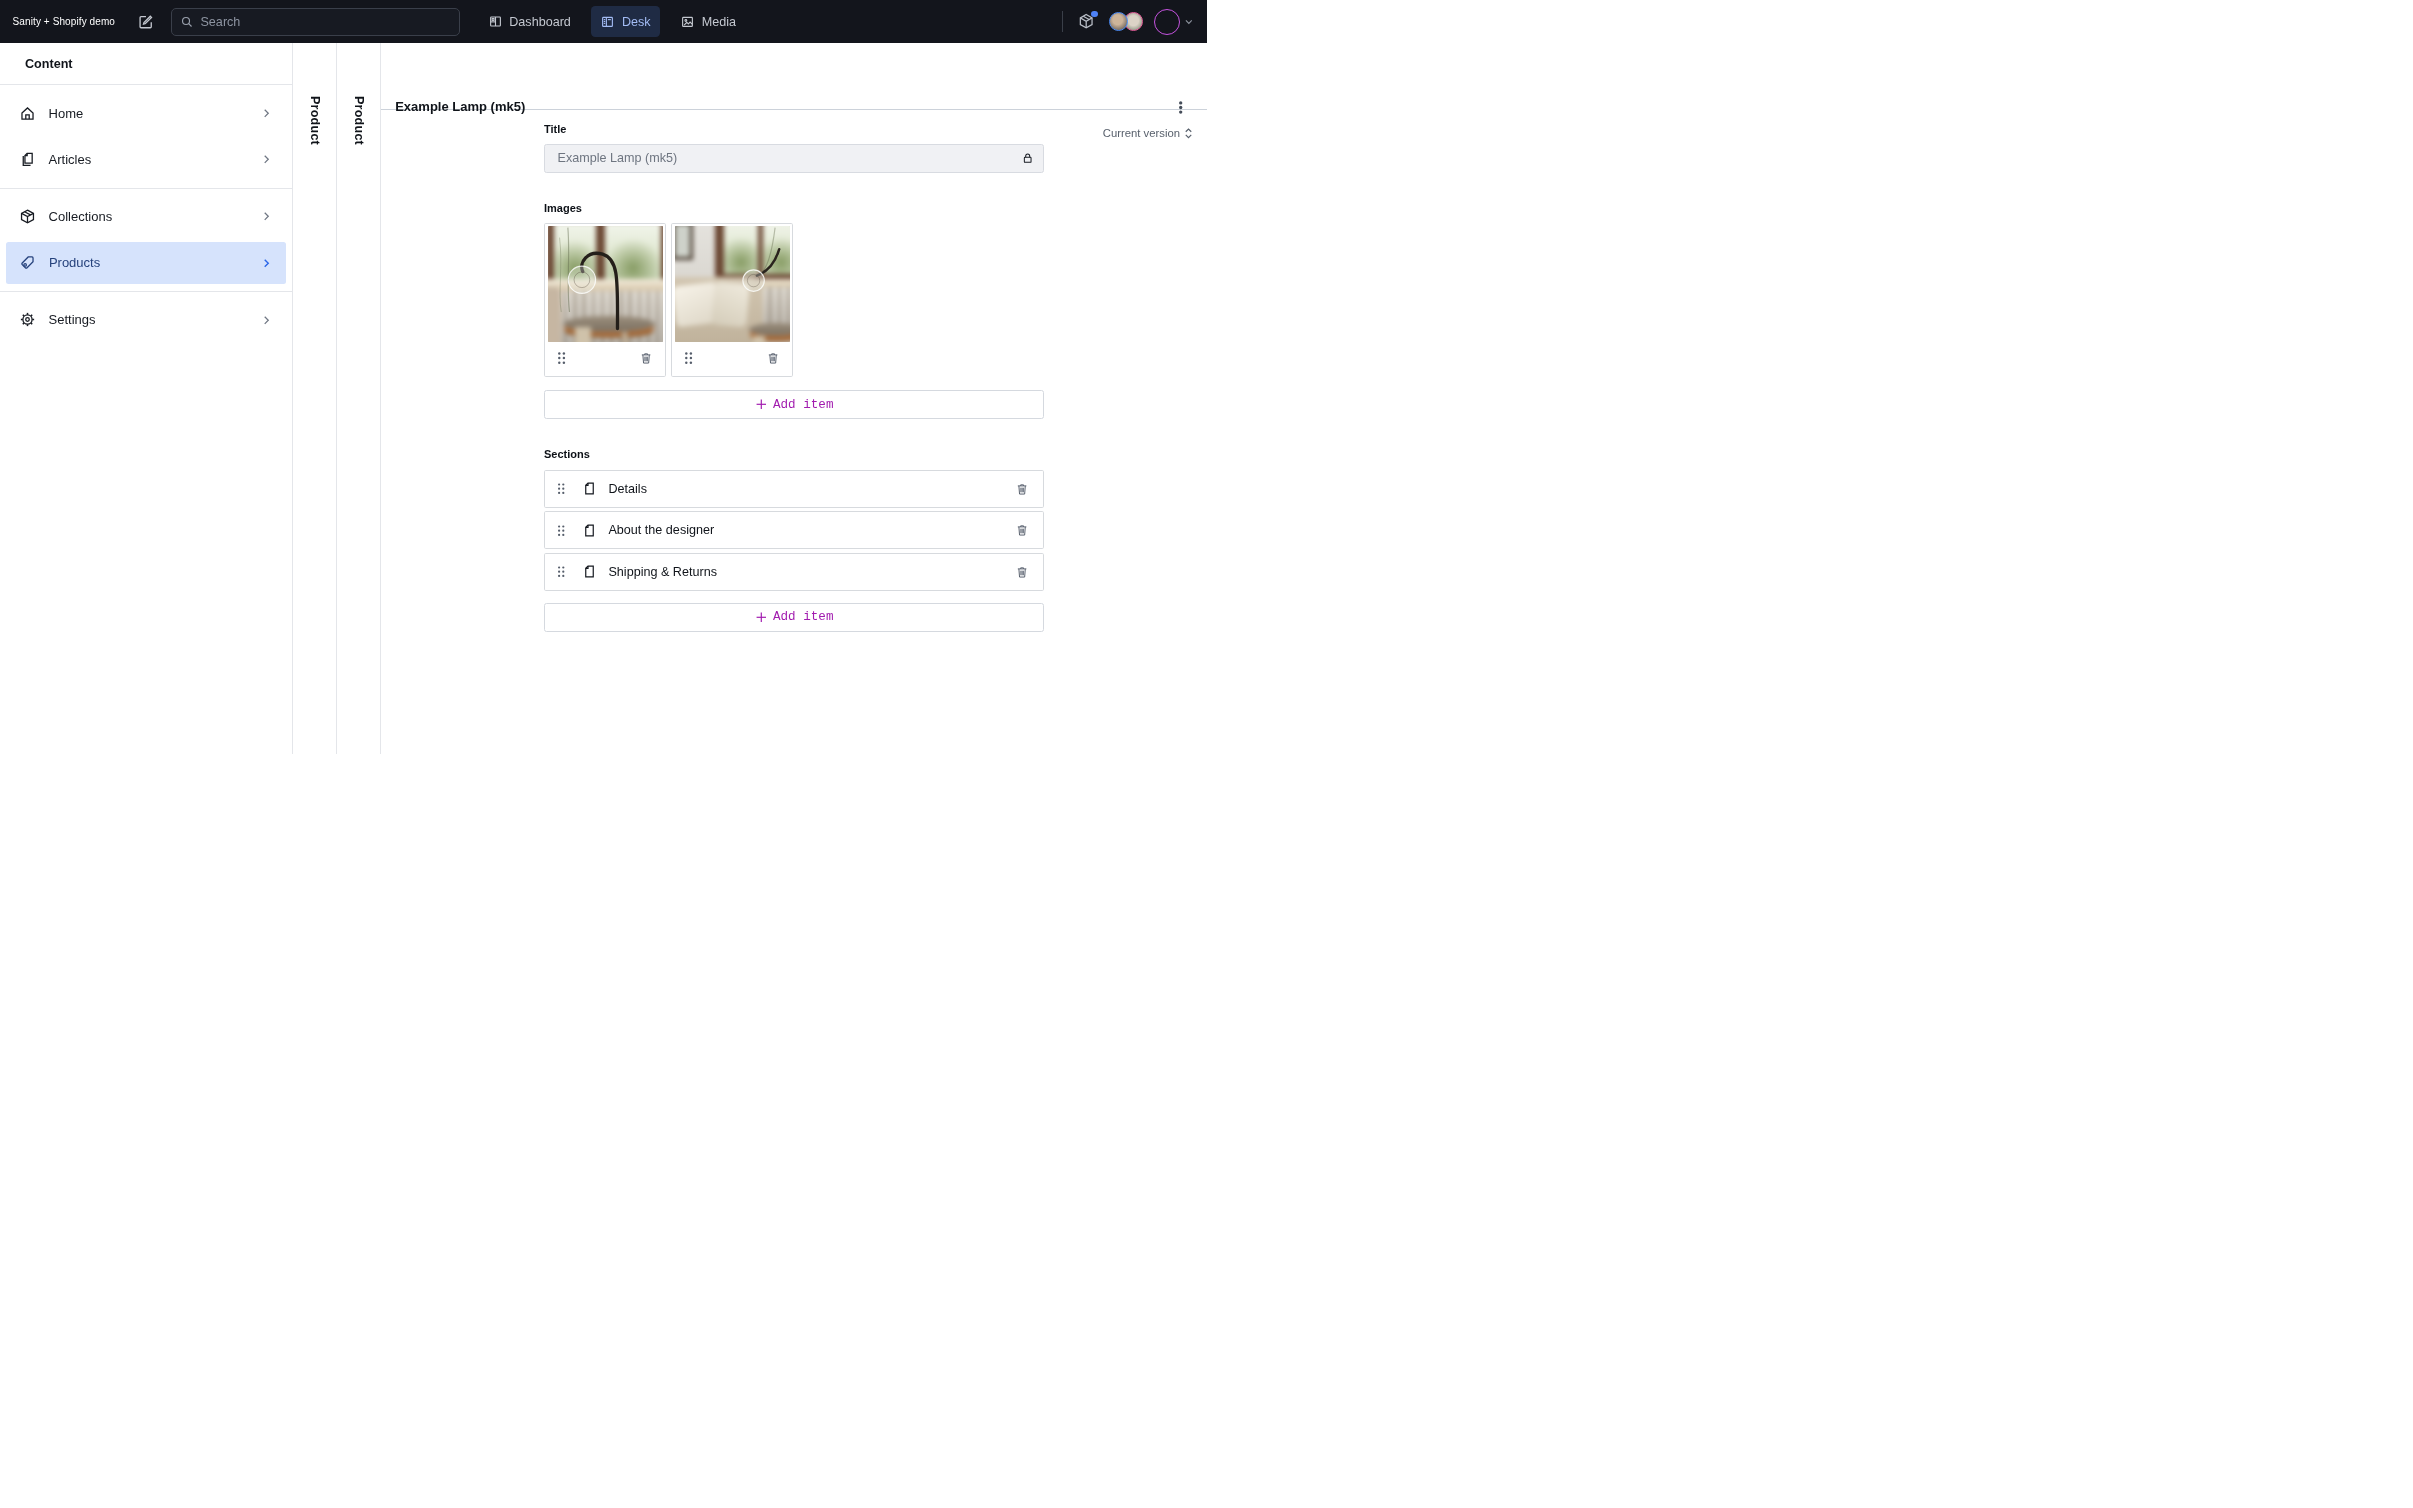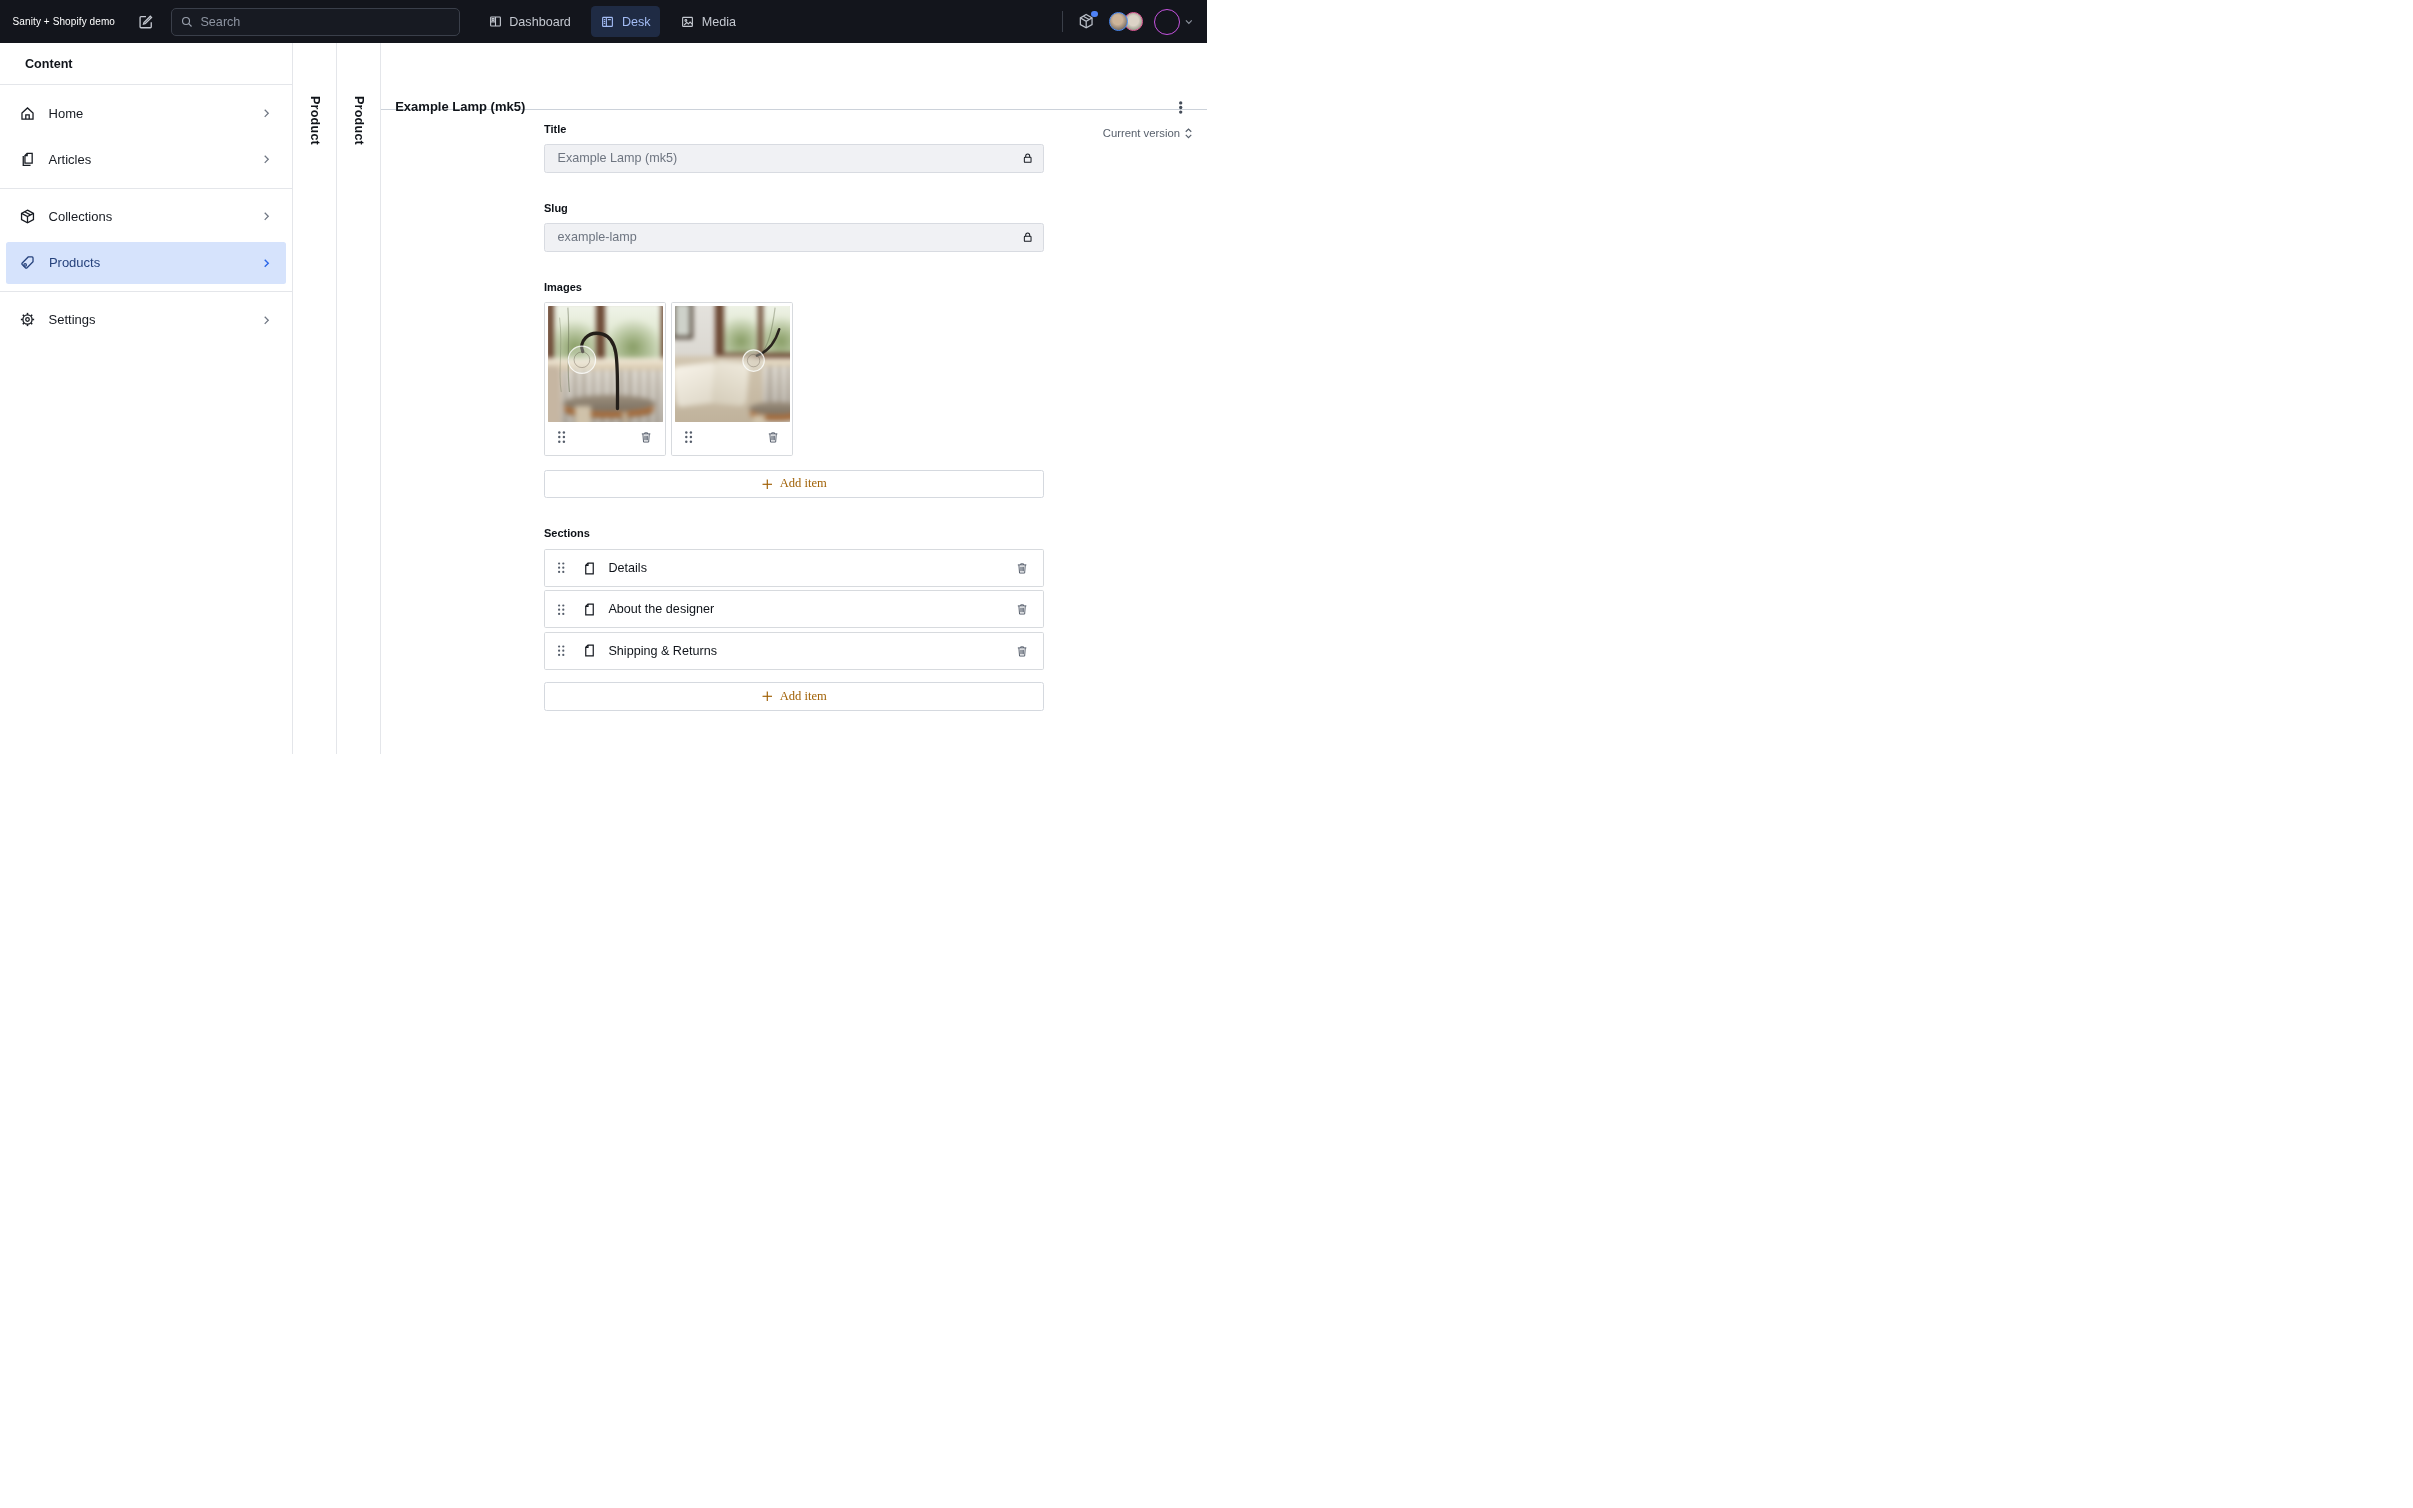--- a/index.html
+++ b/index.html
@@ -113,22 +113,22 @@
   }
   .photo { height:116px; flex:none; position:relative; overflow:hidden; border-radius:0.8px; background:#d8d3c9; cursor:pointer; }
   .ph { position:absolute; }
   .ph-blur { position:absolute; inset:-6.7px; filter:blur(2.5px); }
   .img-card-foot { flex:1; display:flex; align-items:center; justify-content:space-between; padding:0 7.5px; }
   .handle { background:none; border:none; color:#555d6a; display:flex; cursor:grab; padding:1.7px; }
   .trash-btn { background:none; border:none; color:#59616e; display:flex; cursor:pointer; padding:1.7px; }
 
   .add-item {
     margin-top:13.4px; width:100%; height:28.5px; background:#fff; border:0.8px solid #d5d9df; border-radius:2.5px;
-    display:flex; align-items:center; justify-content:center; gap:5.9px; color:#a16207; font-size:12.6px;
-    font-family:Liberation Serif, serif; cursor:pointer;
+    display:flex; align-items:center; justify-content:center; gap:5.9px; color:#a21caf; font-size:12.6px;
+    font-family:Liberation Mono, monospace; cursor:pointer;
   }
 
   
   .sec-row {
     height:38px; border:0.8px solid #d7dade; border-radius:1.7px; background:#fff; display:flex; align-items:center;
     padding:0 11.7px 0 10px; margin-bottom:3.4px; cursor:pointer;
   }
   .sec-row .doc-ic { margin-left:15px; color:#14181f; display:flex; }
   .sec-row .sec-label { margin-left:11.7px; font-size:12.6px; color:#10141a; }
   .sec-row .trash-btn { margin-left:auto; }
@@ -392,32 +392,20 @@
               <input class="f-input" readonly="" value="Example Lamp (mk5)" style="">
               <span class="lock">
                 <svg width="13.4" height="13.4" viewBox="0 0 20 20" fill="none" stroke="currentColor" stroke-width="1.5">
                   <rect x="5" y="9" width="10" height="7.5" rx="1"></rect>
                     <path d="M7 9V6.9a3 3 0 0 1 6 0V9"></path>
                 </svg>
               </span>
             </div>
           </div>
 
-          <div class="field">
-            <label class="f-label">Slug</label>
-            <div class="f-inputwrap">
-              <input class="f-input" readonly="" value="example-lamp" style="">
-              <span class="lock">
-                <svg width="13.4" height="13.4" viewBox="0 0 20 20" fill="none" stroke="currentColor" stroke-width="1.5">
-                  <rect x="5" y="9" width="10" height="7.5" rx="1"></rect>
-                    <path d="M7 9V6.9a3 3 0 0 1 6 0V9"></path>
-                </svg>
-              </span>
-            </div>
-          </div>
 
           <div class="field">
             <label class="f-label">Images</label>
             <div class="img-row">
 
               <div class="img-card">
                 <div class="photo" aria-label="Glass globe lamp on a round side table in front of a window">
                   <div class="ph-blur">
                     <div class="ph" style="inset:0;background:linear-gradient(180deg,#efeee9,#e3ddd2 45%,#d6cdbe)"></div>
                     <div class="ph p-win" style="left:4%;top:-6%;width:104%;height:56%"></div>

